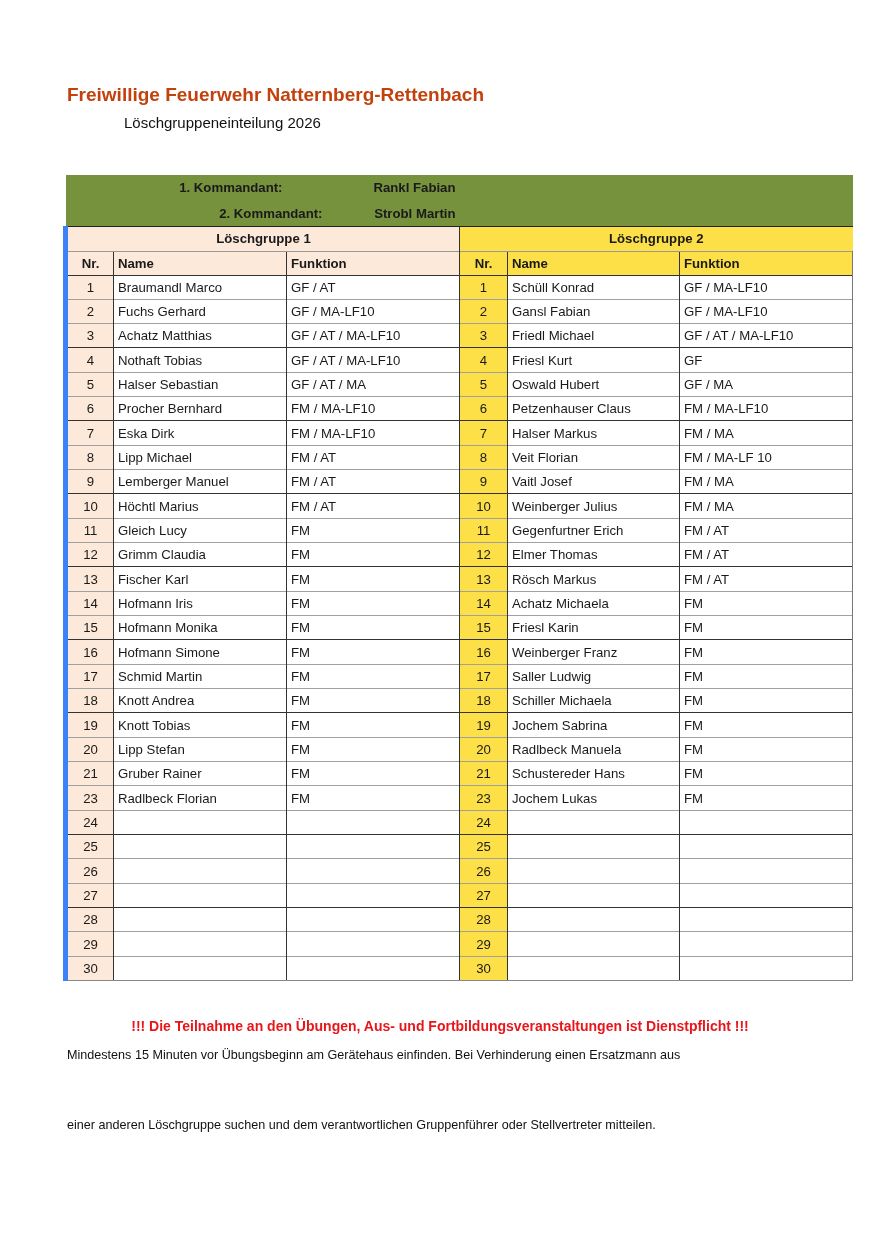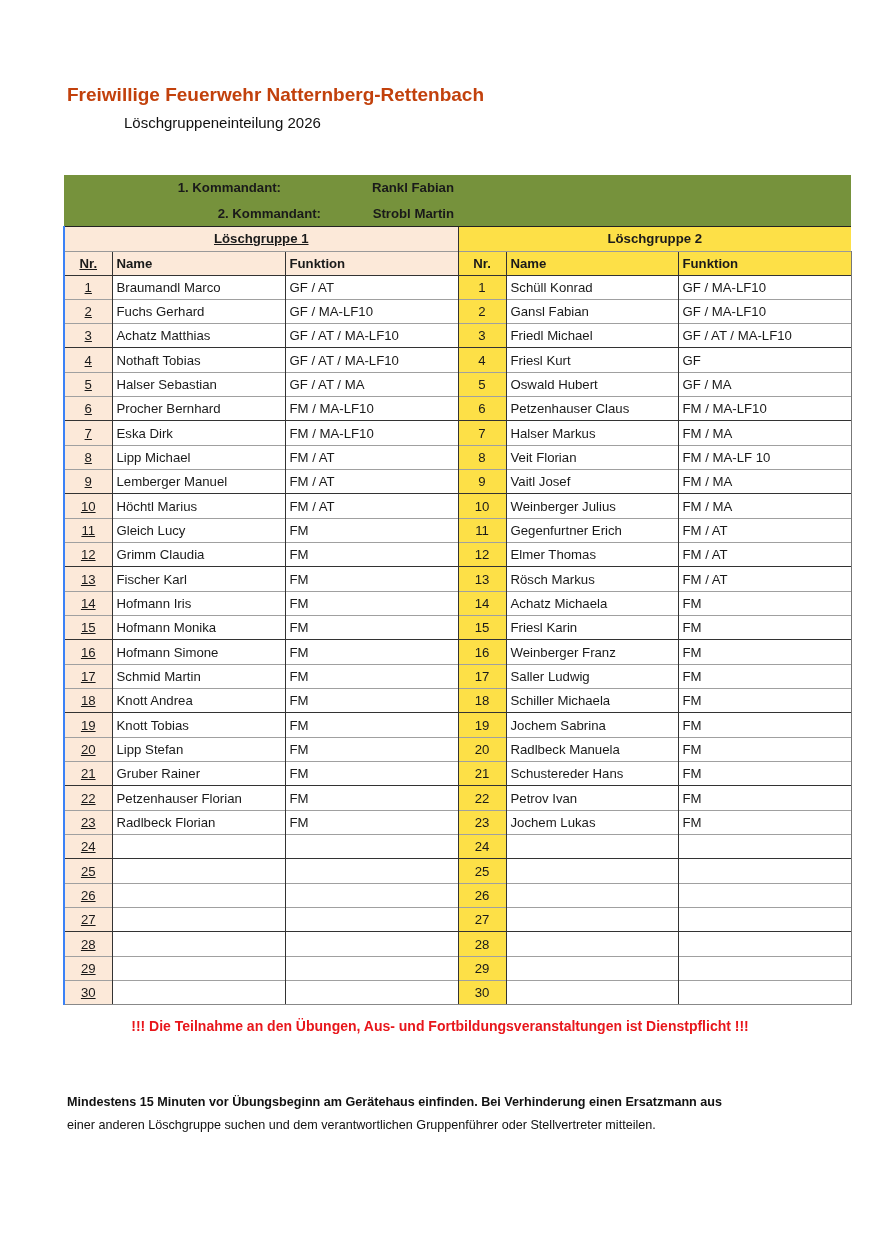--- a/index.html
+++ b/index.html
@@ -12,25 +12,25 @@
   .grp td { height: 25px; font-weight: bold; text-align: center; border-top: 1px solid #222; }
   .g1 { background: #fce9d9; }
   .g2 { background: #fde047; }
   .hdr td { font-weight: bold; height: 24px; border-top: 1px solid #999; }
   .num { text-align: center; }
   .row td { border-top: 1px solid #a0a0a0; }
   .row td.c-name, .row td.c-func { background: #fff; }
   .vl { border-left: 1px solid #333; }
   .vr { border-right: 1px solid #777; }
   .thick td { border-top: 1px solid #333; }
-  .outer-l { border-left: 2px solid #3b82f6; text-decoration: underline; }
+  .outer-l { border-left: 5px solid #3b82f6; }
   .lastrow td { border-bottom: 1px solid #888; }
   .warn { position: absolute; left: 0; width: 880px; top: 1018px; text-align: center; color: #e8161b; font-weight: bold; font-size: 14px; }
   .note { position: absolute; left: 67px; font-size: 12.6px; color: #111; }
-  .note1 { top: 1095px; font-weight: bold; }
+  .note1 { top: 1048px; }
   .note2 { top: 1118px; }
 </style>
 </head>
 <body>
 
 <div class="title">Freiwillige Feuerwehr Natternberg-Rettenbach</div>
 <div class="subtitle">Löschgruppeneinteilung 2026</div>
 
 <table class="tbl">
   <colgroup>
@@ -233,28 +233,20 @@
         <td class="c-func vl vr">FM</td>
       </tr>
       <tr class="row">
         <td class="g1 num outer-l">21</td>
         <td class="c-name vl">Gruber Rainer</td>
         <td class="c-func vl">FM</td>
         <td class="g2 num vl">21</td>
         <td class="c-name vl">Schustereder Hans</td>
         <td class="c-func vl vr">FM</td>
       </tr>
-      <tr class="row thick">
-        <td class="g1 num outer-l">22</td>
-        <td class="c-name vl">Petzenhauser Florian</td>
-        <td class="c-func vl">FM</td>
-        <td class="g2 num vl">22</td>
-        <td class="c-name vl">Petrov Ivan</td>
-        <td class="c-func vl vr">FM</td>
-      </tr>
       <tr class="row">
         <td class="g1 num outer-l">23</td>
         <td class="c-name vl">Radlbeck Florian</td>
         <td class="c-func vl">FM</td>
         <td class="g2 num vl">23</td>
         <td class="c-name vl">Jochem Lukas</td>
         <td class="c-func vl vr">FM</td>
       </tr>
       <tr class="row">
         <td class="g1 num outer-l">24</td>

